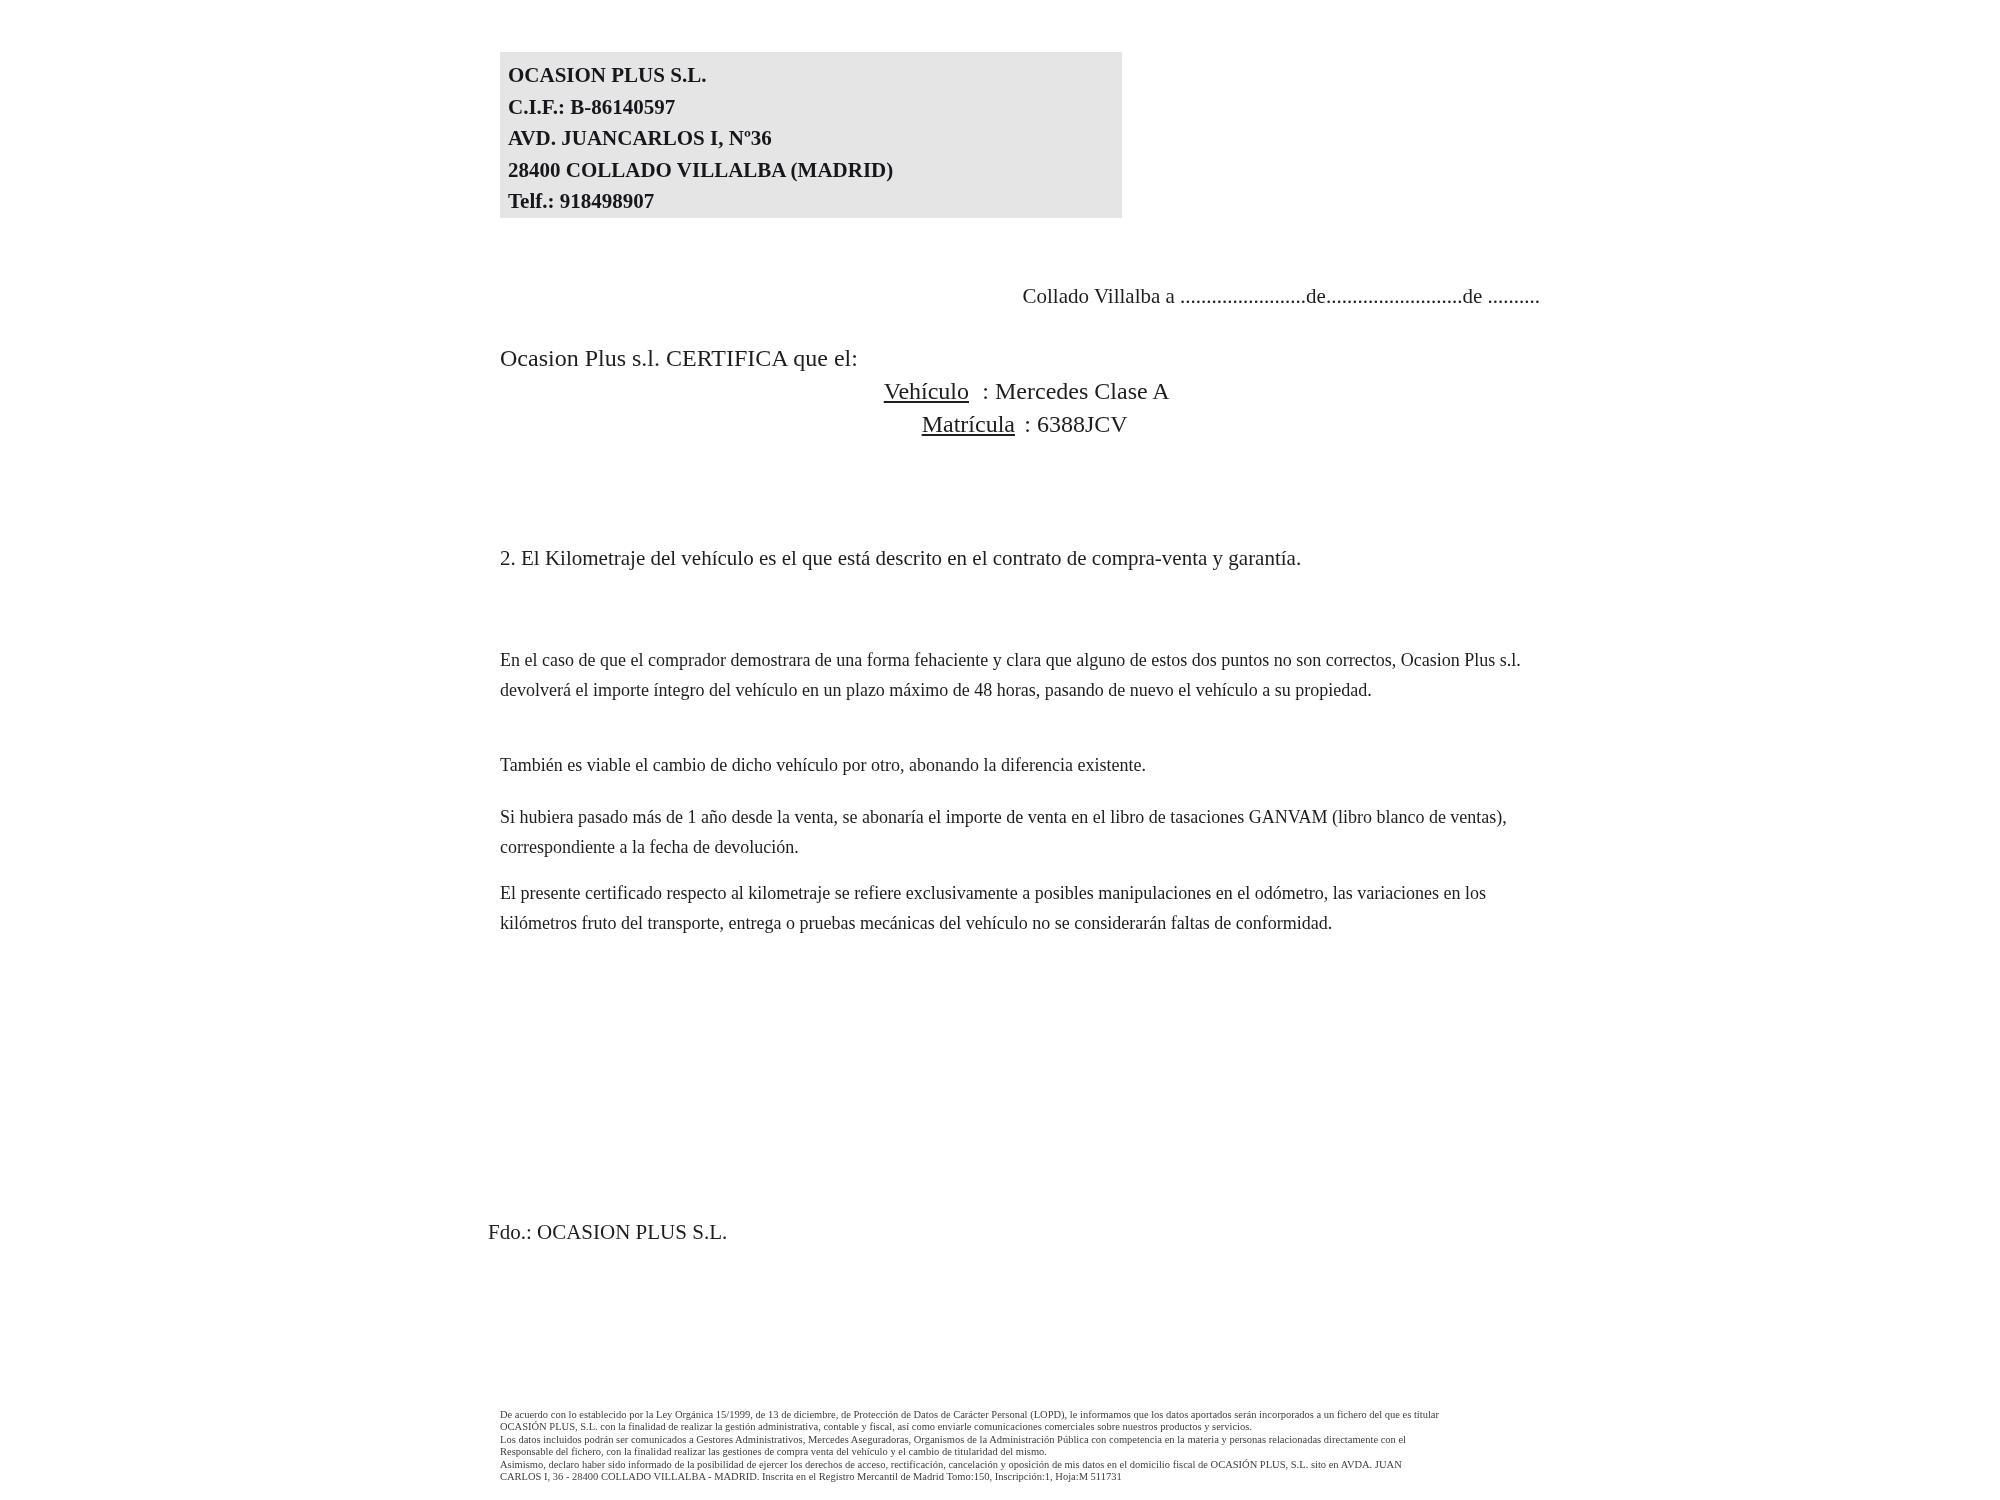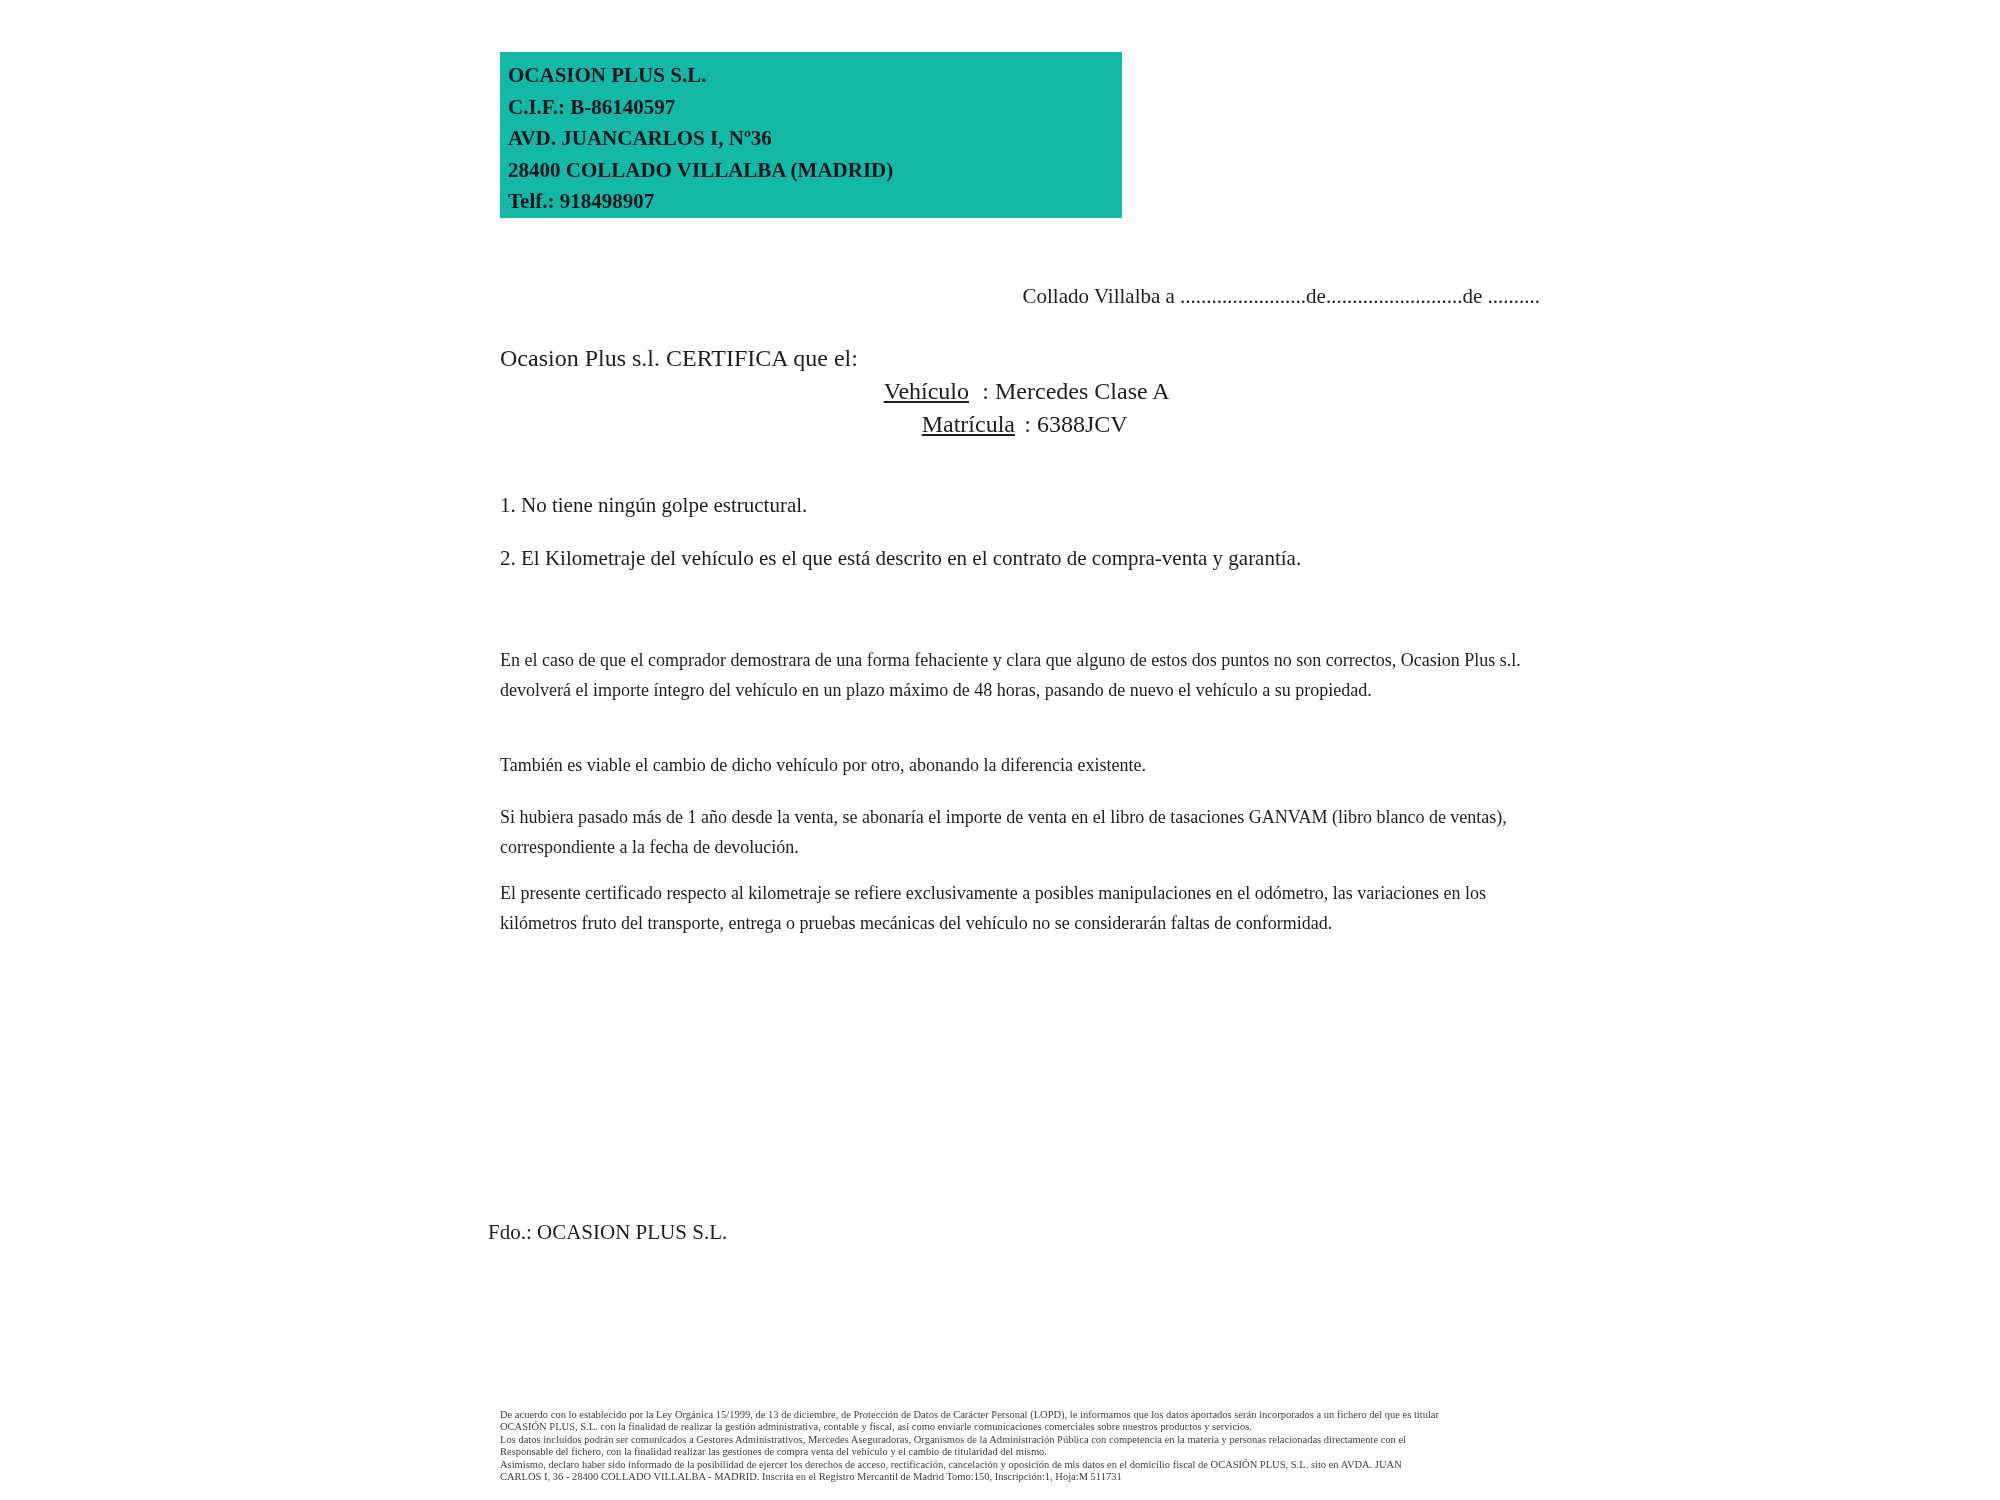--- a/index.html
+++ b/index.html
@@ -17,21 +17,21 @@
     overflow: hidden;
   }
 
   
   .header-box {
     position: absolute;
     left: 500px;
     top: 52px;
     width: 622px;
     height: 166px;
-    background: #14b8a6;
+    background: #e5e5e5;
     box-sizing: border-box;
     padding: 8px 0 0 8px;
   }
   .header-line {
     font-size: 21px;
     font-weight: bold;
     line-height: 31.5px;
     white-space: nowrap;
     color: #16161c;
   }
@@ -129,21 +129,20 @@
   <div class="certify">
     <div>Ocasion Plus s.l. CERTIFICA que el:</div>
     <div class="field-row">
       <span class="flabel"><span class="u">Vehículo</span></span><span>: Mercedes Clase A</span>
     </div>
     <div class="field-row">
       <span class="flabel"><span class="u">Matrícula</span></span><span>: 6388JCV</span>
     </div>
   </div>
 
-  <div class="point p1">1. No tiene ningún golpe estructural.</div>
   <div class="point p2">2. El Kilometraje del vehículo es el que está descrito en el contrato de compra-venta y garantía.</div>
 
   <div class="para para1">En el caso de que el comprador demostrara de una forma fehaciente y clara que alguno de estos dos puntos no son correctos, Ocasion Plus s.l. devolverá el importe íntegro del vehículo en un plazo máximo de 48 horas, pasando de nuevo el vehículo a su propiedad.</div>
   <div class="para para2">También es viable el cambio de dicho vehículo por otro, abonando la diferencia existente.</div>
   <div class="para para3">Si hubiera pasado más de 1 año desde la venta, se abonaría el importe de venta en el libro de tasaciones GANVAM (libro blanco de ventas), correspondiente a la fecha de devolución.</div>
   <div class="para para4">El presente certificado respecto al kilometraje se refiere exclusivamente a posibles manipulaciones en el odómetro, las variaciones en los kilómetros fruto del transporte, entrega o pruebas mecánicas del vehículo no se considerarán faltas de conformidad.</div>
 
   <div class="signature">Fdo.: OCASION PLUS S.L.</div>
 
   <div class="legal">

